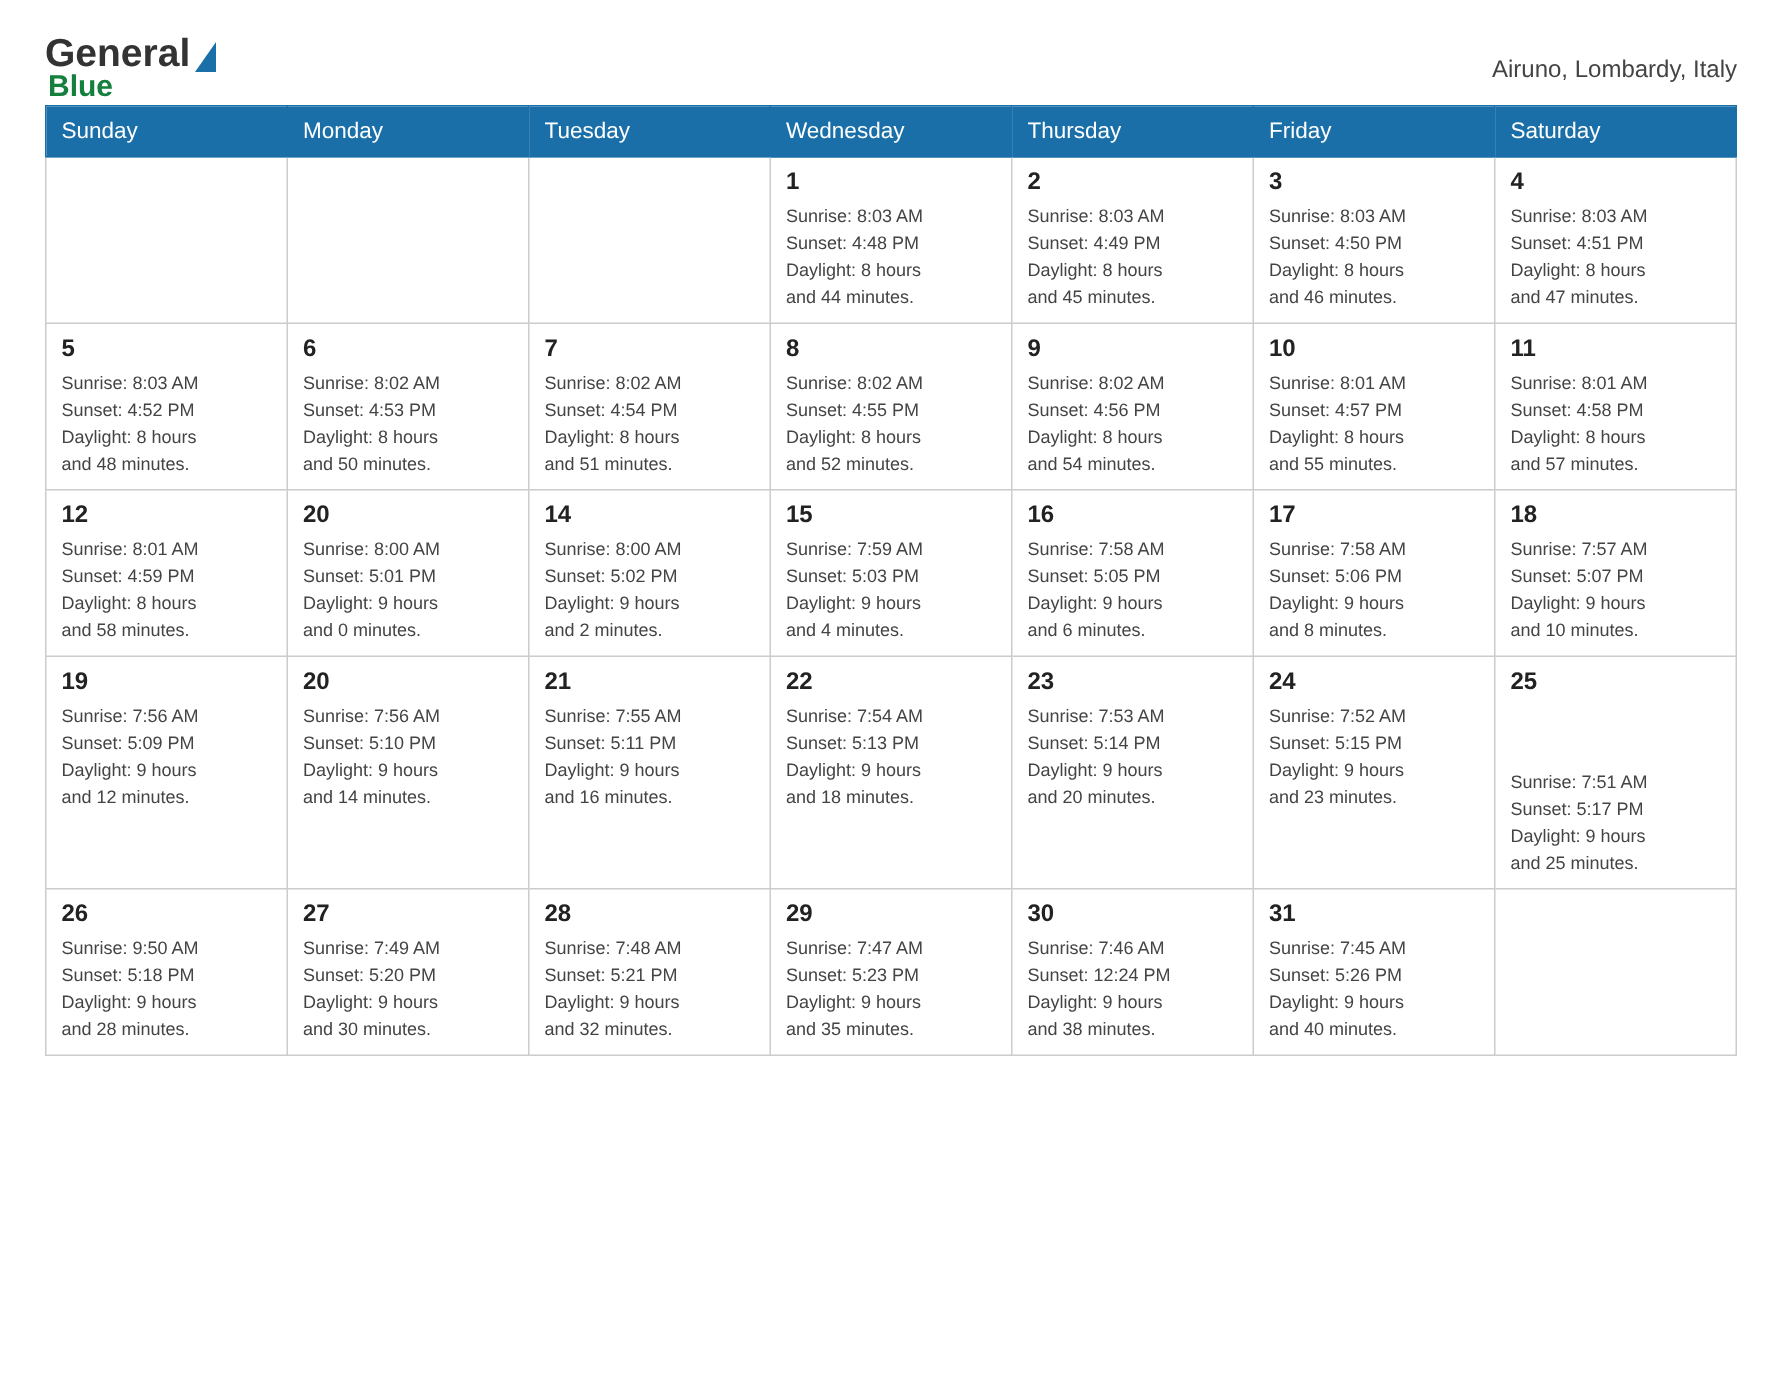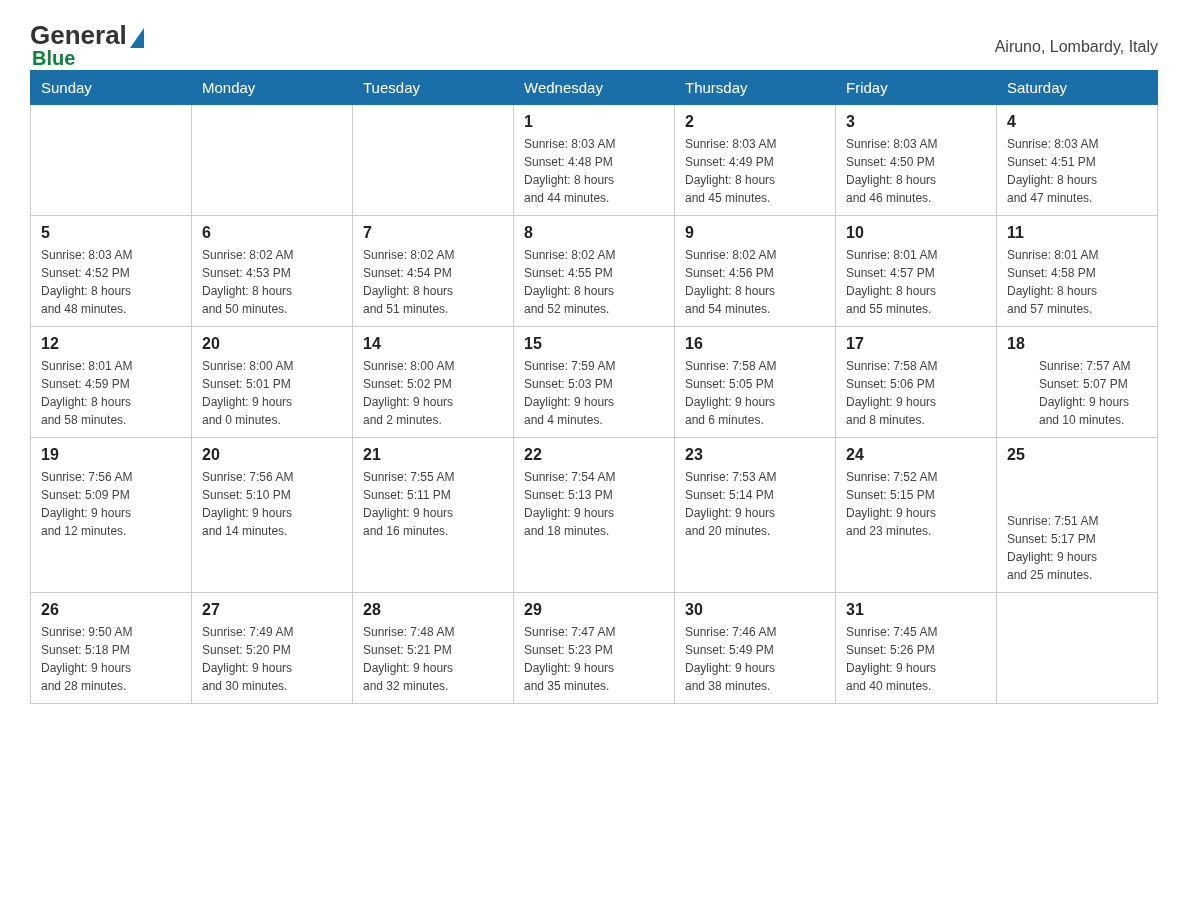--- a/index.html
+++ b/index.html
@@ -249,21 +249,21 @@
         </td>
         <td>
           <span class="day-num">17</span>
           <div class="day-info" style="white-space: pre-line;">Sunrise: 7:58 AM
 Sunset: 5:06 PM
 Daylight: 9 hours
 and 8 minutes.</div>
         </td>
         <td>
           <span class="day-num">18</span>
-          <div class="day-info" style="white-space: pre-line; margin-left: 32px;">Sunrise: 7:57 AM
+          <div class="day-info" style="white-space: pre-line;">Sunrise: 7:57 AM
 Sunset: 5:07 PM
 Daylight: 9 hours
 and 10 minutes.</div>
         </td>
       </tr>
       <tr>
         <td>
           <span class="day-num">19</span>
           <div class="day-info" style="white-space: pre-line;">Sunrise: 7:56 AM
 Sunset: 5:09 PM
@@ -338,21 +338,21 @@
         <td>
           <span class="day-num">29</span>
           <div class="day-info" style="white-space: pre-line;">Sunrise: 7:47 AM
 Sunset: 5:23 PM
 Daylight: 9 hours
 and 35 minutes.</div>
         </td>
         <td>
           <span class="day-num">30</span>
           <div class="day-info" style="white-space: pre-line;">Sunrise: 7:46 AM
-Sunset: 5:49 PM
+Sunset: 12:24 PM
 Daylight: 9 hours
 and 38 minutes.</div>
         </td>
         <td>
           <span class="day-num">31</span>
           <div class="day-info" style="white-space: pre-line;">Sunrise: 7:45 AM
 Sunset: 5:26 PM
 Daylight: 9 hours
 and 40 minutes.</div>
         </td>

